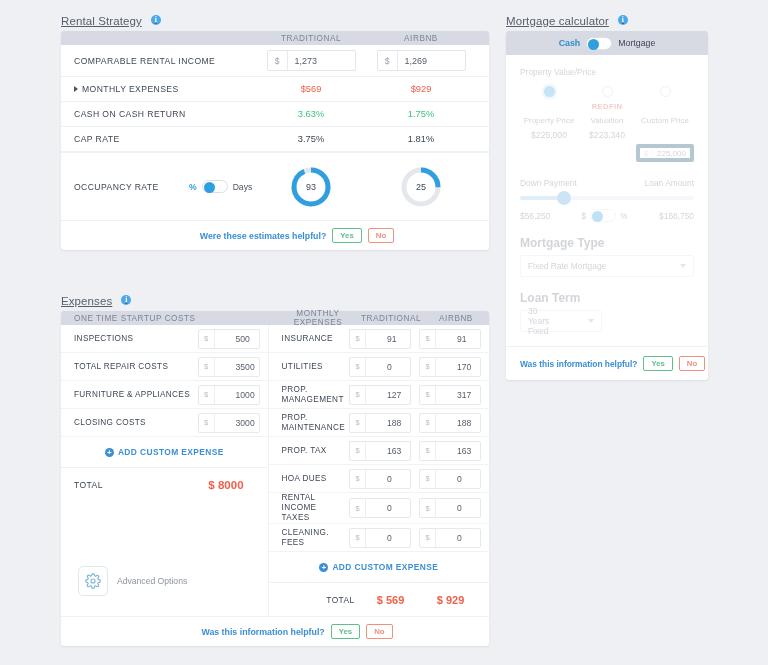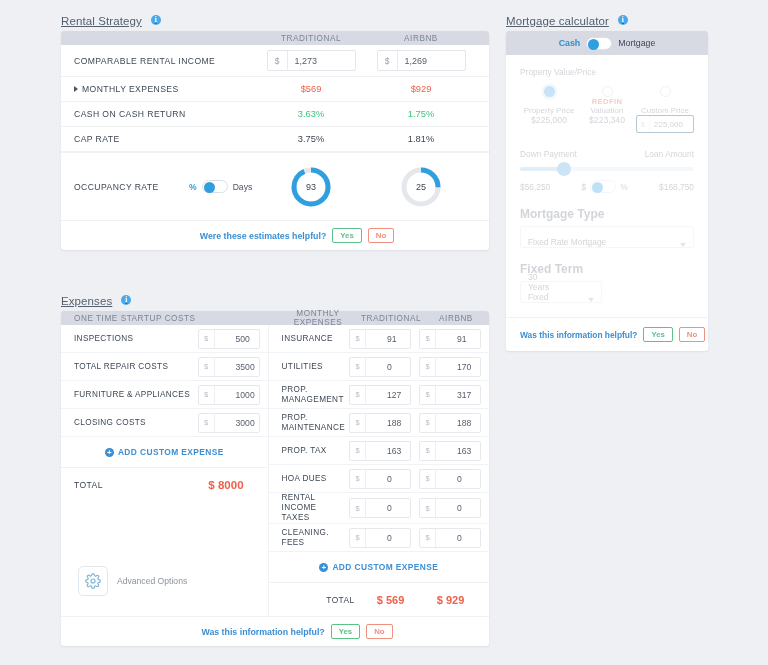--- a/index.html
+++ b/index.html
@@ -154,45 +154,45 @@
   .mc-toggle-bar {
     background: #d7d9e3; height: 24px; display: flex; align-items: center;
     justify-content: center; gap: 6px; border-radius: 3px 3px 0 0;
     font-size: 8.8px; color: #3d4756;
   }
   .mc-toggle-bar .on { color: #2f8fd0; font-weight: bold; }
   .dim { opacity: .30; }
   .mc-body { padding: 12px 14px 14px; }
   .mc-sec-label { font-size: 8.4px; color: #6b7482; margin-bottom: 9px; }
   .radios { display: flex; }
-  .radio-col { flex: 1; display: flex; flex-direction: column; align-items: center; }
+  .radio-col { flex: 1; display: flex; flex-direction: column; align-items: center; gap: 5px; }
   .radio {
     width: 11px; height: 11px; border-radius: 50%; border: 1.2px solid #c6cbd4; background: #fff;
   }
   .radio.sel { border: none; background: #4aa8e8; box-shadow: 0 0 0 2.5px rgba(74,168,232,.25); }
   .redfin { font-size: 7.6px; color: #e2564c; font-weight: bold; letter-spacing: .4px; }
   .radio-name { font-size: 8px; color: #6b7482; }
   .radio-val { font-size: 8.6px; color: #6b7482; }
   .custom-input {
-    display: inline-flex; height: 18px; width: 58px; border: 1px solid #0c4a6e;
-    border-radius: 2px; background: #fff; overflow: hidden;
+    display: inline-flex; height: 18px; width: 58px; border: 4px solid #0c4a6e;
+    border-radius: 2px; background: #fff; overflow: hidden; margin-top: 14px;
   }
   .custom-input .sym { width: 13px; border-right: 1px solid #edeef1; font-size: 7px; color: #b6bcc6; display: flex; align-items: center; justify-content: center; }
   .custom-input .val { flex: 1; font-size: 8px; color: #6b7482; display: flex; align-items: center; padding-left: 4px; }
   .dp-head { display: flex; justify-content: space-between; font-size: 8.4px; color: #6b7482; margin: 16px 0 8px; }
   .slider { position: relative; height: 4px; background: #dde8f2; border-radius: 2px; }
   .slider .fill { position: absolute; left: 0; top: 0; height: 4px; width: 25%; background: #9fc9e8; border-radius: 2px; }
   .slider .handle { position: absolute; left: 25%; top: -5px; width: 14px; height: 14px; border-radius: 50%; background: #5aa9e0; transform: translateX(-50%); }
   .dp-vals { display: flex; align-items: center; justify-content: space-between; margin-top: 9px; font-size: 8.4px; color: #6b7482; }
   .unit-toggle { display: flex; align-items: center; gap: 4px; }
   .mc-field { margin-top: 14px; }
   .mc-field .lab { font-size: 12px; color: #6b7482; margin-bottom: 5px; font-weight: bold; }
   .mc-select {
     height: 22px; border: 1px solid #e1e4e9; border-radius: 2px; background: #fff;
-    display: flex; align-items: flex-end; justify-content: space-between;
+    display: flex; align-items: center; justify-content: space-between;
     padding: 0 7px; font-size: 8.4px; color: #6b7482; gap: 33px;
   }
   .chev { width: 0; height: 0; border-top: 4px solid #a9b0bb; border-left: 3.5px solid transparent; border-right: 3.5px solid transparent; }
   .mc-input { height: 22px; border: 1px solid #e1e4e9; border-radius: 2px; background: #fff; display: flex; align-items: center; padding: 0 7px; font-size: 8.4px; color: #6b7482; }
   .w60 { width: 67px; } .w90 { width: 82px; }
   .mc-helpful {
     display: flex; align-items: center; gap: 6px; padding: 9px 0 9px 14px;
     border-top: 1px solid #f0f1f4; font-size: 8.4px; color: #3b8fd4; font-weight: bold;
   }
 </style>
@@ -533,21 +533,21 @@
 
         <div class="mc-field">
           <div class="lab">Mortgage Type</div>
           <div class="mc-select">
             <span>Fixed Rate Mortgage</span>
             <span class="chev"></span>
           </div>
         </div>
 
         <div class="mc-field">
-          <div class="lab">Fixed Term</div>
+          <div class="lab">Loan Term</div>
           <div class="mc-select w90">
             <span>30 Years Fixed</span>
             <span class="chev"></span>
           </div>
         </div>
 
       </div>
 
       <div class="mc-helpful">
         <span>Was this information helpful?</span>

